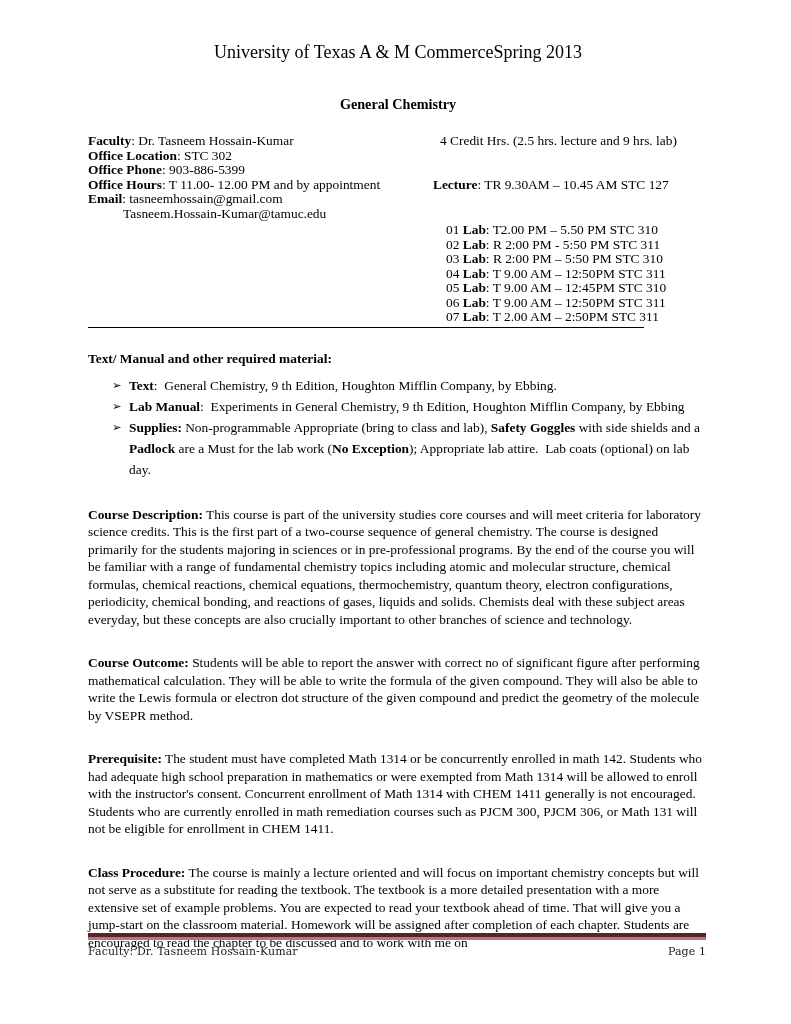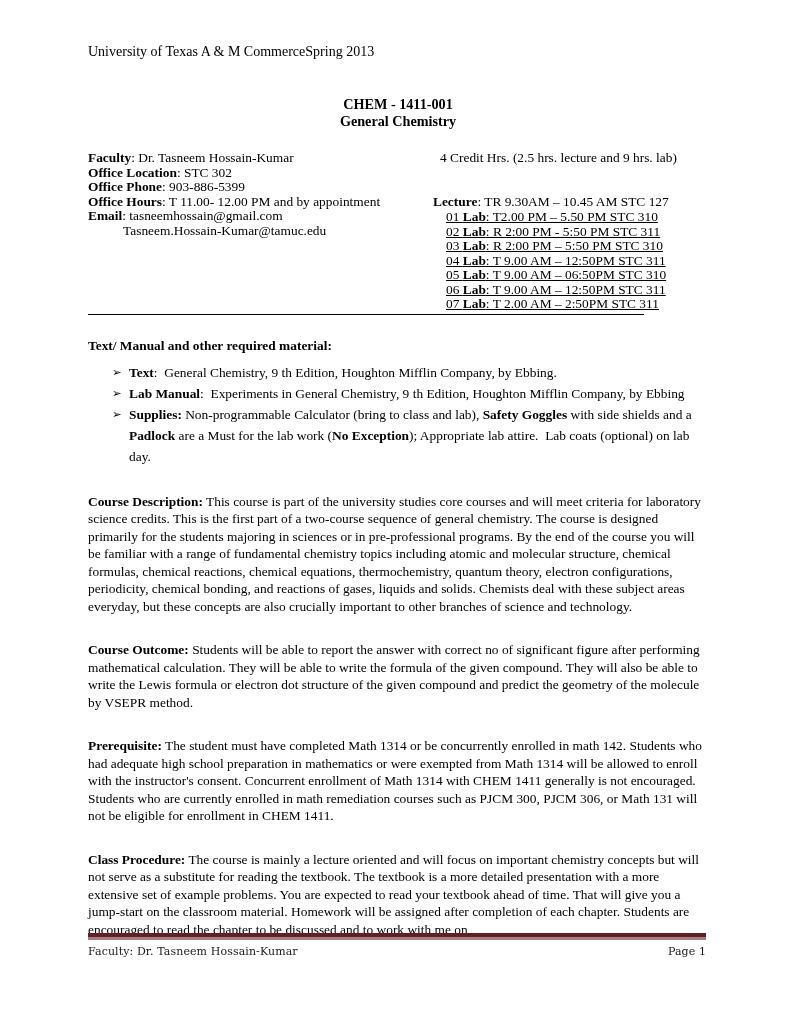--- a/index.html
+++ b/index.html
@@ -2,31 +2,31 @@
 <html><head>
 <meta charset="utf-8">
 <style>
   html,body{margin:0;padding:0;background:#e8e8e8;}
   .page{
     position:relative;width:791px;height:1024px;background:#ffffff;
     font-family:"Liberation Serif",serif;font-size:13.4px;color:#000;
     overflow:hidden;margin:0 auto;
   }
   .content{padding:44px 83px 0 88px;}
-  .header-row{display:flex;justify-content:flex-start;line-height:16px;font-size:14px;}
+  .header-row{display:flex;justify-content:center;line-height:16px;font-size:18px;}
   .title-block{margin-top:36px;text-align:center;font-weight:700;font-size:14.2px;line-height:17px;}
   .info-grid{
     margin-top:21px;display:grid;grid-template-columns:345px 1fr;
     width:556px;border-bottom:1.4px solid #000;padding-bottom:2px;line-height:14.5px;
   }
   .info-left,.info-right{white-space:nowrap;}
   .info-row.indent2{padding-left:35px;}
   .credit-line{padding-left:7px;}
   .lecture-line{margin-top:29px;}
-  .labs{margin-top:1px;padding-left:13px;text-decoration:underline;}
+  .labs{margin-top:31px;padding-left:13px;}
   .m-heading{margin-top:23px;font-weight:700;line-height:16px;}
   .bullets{margin-top:8px;}
   .bullet-row{display:flex;padding-left:24px;line-height:21px;}
   .bullet-marker{flex:none;width:17px;font-family:"DejaVu Sans",sans-serif;font-size:11.5px;}
   .bullet-text{flex:1;white-space:pre-wrap;}
   .para{margin-top:26px;line-height:17.5px;white-space:pre-wrap;}
   .b{font-weight:700;}
   .footer{position:absolute;left:88px;right:85px;top:933px;}
   .footer-rule-dark{height:4px;background:#5d2126;}
   .footer-rule-light{height:2.5px;background:#aa7e80;}
@@ -40,62 +40,61 @@
 
 <div class="page">
   <div class="content">
 
     <div class="header-row">
       <span>University of Texas A &amp; M Commerce</span>
       <span>Spring 2013</span>
     </div>
 
     <div class="title-block">
-      <div>CHEM - 1411-001</div>
       <div>General Chemistry</div>
     </div>
 
     <div class="info-grid">
       <div class="info-left">
         <div class="info-row"><span class="b">Faculty</span><span>: Dr. Tasneem Hossain-Kumar</span></div>
         <div class="info-row"><span class="b">Office Location</span><span>: STC 302</span></div>
         <div class="info-row"><span class="b">Office Phone</span><span>: 903-886-5399</span></div>
         <div class="info-row"><span class="b">Office Hours</span><span>: T 11.00- 12.00 PM and by appointment</span></div>
         <div class="info-row"><span class="b">Email</span><span>: tasneemhossain@gmail.com</span></div>
         <div class="info-row indent2"><span>Tasneem.Hossain-Kumar@tamuc.edu</span></div>
       </div>
       <div class="info-right">
         <div class="credit-line">4 Credit Hrs. (2.5 hrs. lecture and 9 hrs. lab)</div>
         <div class="lecture-line"><span class="b">Lecture</span><span>: TR 9.30AM – 10.45 AM STC 127</span></div>
         <div class="labs">
           <div class="lab-line"><span>01 </span><span class="b">Lab</span><span>: T2.00 PM – 5.50 PM STC 310</span></div>
           <div class="lab-line"><span>02 </span><span class="b">Lab</span><span>: R 2:00 PM - 5:50 PM STC 311</span></div>
           <div class="lab-line"><span>03 </span><span class="b">Lab</span><span>: R 2:00 PM – 5:50 PM STC 310</span></div>
           <div class="lab-line"><span>04 </span><span class="b">Lab</span><span>: T 9.00 AM – 12:50PM STC 311</span></div>
-          <div class="lab-line"><span>05 </span><span class="b">Lab</span><span>: T 9.00 AM – 06:50PM STC 310</span></div>
+          <div class="lab-line"><span>05 </span><span class="b">Lab</span><span>: T 9.00 AM – 12:45PM STC 310</span></div>
           <div class="lab-line"><span>06 </span><span class="b">Lab</span><span>: T 9.00 AM – 12:50PM STC 311</span></div>
           <div class="lab-line"><span>07 </span><span class="b">Lab</span><span>: T 2.00 AM – 2:50PM STC 311</span></div>
         </div>
       </div>
     </div>
 
     <div class="m-heading">Text/ Manual and other required material:</div>
 
     <div class="bullets">
       <div class="bullet-row">
         <span class="bullet-marker">➢</span>
         <div class="bullet-text"><span class="b">Text</span><span>:  General Chemistry, 9 th Edition, Houghton Mifflin Company, by Ebbing.</span></div>
       </div>
       <div class="bullet-row">
         <span class="bullet-marker">➢</span>
         <div class="bullet-text"><span class="b">Lab Manual</span><span>:  Experiments in General Chemistry, 9 th Edition, Houghton Mifflin Company, by Ebbing</span></div>
       </div>
       <div class="bullet-row">
         <span class="bullet-marker">➢</span>
-        <div class="bullet-text"><span class="b">Supplies:</span><span> Non-programmable Calculator (bring to class and lab), </span><span class="b">Safety Goggles</span><span> with side shields and a </span><span class="b">Padlock</span><span> are a Must for the lab work (</span><span class="b">No Exception</span><span>); Appropriate lab attire.  Lab coats (optional) on lab day.</span></div>
+        <div class="bullet-text"><span class="b">Supplies:</span><span> Non-programmable Appropriate (bring to class and lab), </span><span class="b">Safety Goggles</span><span> with side shields and a </span><span class="b">Padlock</span><span> are a Must for the lab work (</span><span class="b">No Exception</span><span>); Appropriate lab attire.  Lab coats (optional) on lab day.</span></div>
       </div>
     </div>
 
     <div class="para"><span class="b">Course Description:</span><span> This course is part of the university studies core courses and will meet criteria for laboratory science credits. This is the first part of a two-course sequence of general chemistry. The course is designed primarily for the students majoring in sciences or in pre-professional programs. By the end of the course you will be familiar with a range of fundamental chemistry topics including atomic and molecular structure, chemical formulas, chemical reactions, chemical equations, thermochemistry, quantum theory, electron configurations, periodicity, chemical bonding, and reactions of gases, liquids and solids. Chemists deal with these subject areas everyday, but these concepts are also crucially important to other branches of science and technology.</span></div>
     <div class="para"><span class="b">Course Outcome:</span><span> Students will be able to report the answer with correct no of significant figure after performing mathematical calculation. They will be able to write the formula of the given compound. They will also be able to write the Lewis formula or electron dot structure of the given compound and predict the geometry of the molecule by VSEPR method.</span></div>
     <div class="para"><span class="b">Prerequisite:</span><span> The student must have completed Math 1314 or be concurrently enrolled in math 142. Students who had adequate high school preparation in mathematics or were exempted from Math 1314 will be allowed to enroll with the instructor's consent. Concurrent enrollment of Math 1314 with CHEM 1411 generally is not encouraged. Students who are currently enrolled in math remediation courses such as PJCM 300, PJCM 306, or Math 131 will not be eligible for enrollment in CHEM 1411.</span></div>
     <div class="para"><span class="b">Class Procedure:</span><span> The course is mainly a lecture oriented and will focus on important chemistry concepts but will not serve as a substitute for reading the textbook. The textbook is a more detailed presentation with a more extensive set of example problems. You are expected to read your textbook ahead of time. That will give you a jump-start on the classroom material. Homework will be assigned after completion of each chapter. Students are encouraged to read the chapter to be discussed and to work with me on</span></div>
   </div>
 
   <div class="footer">

